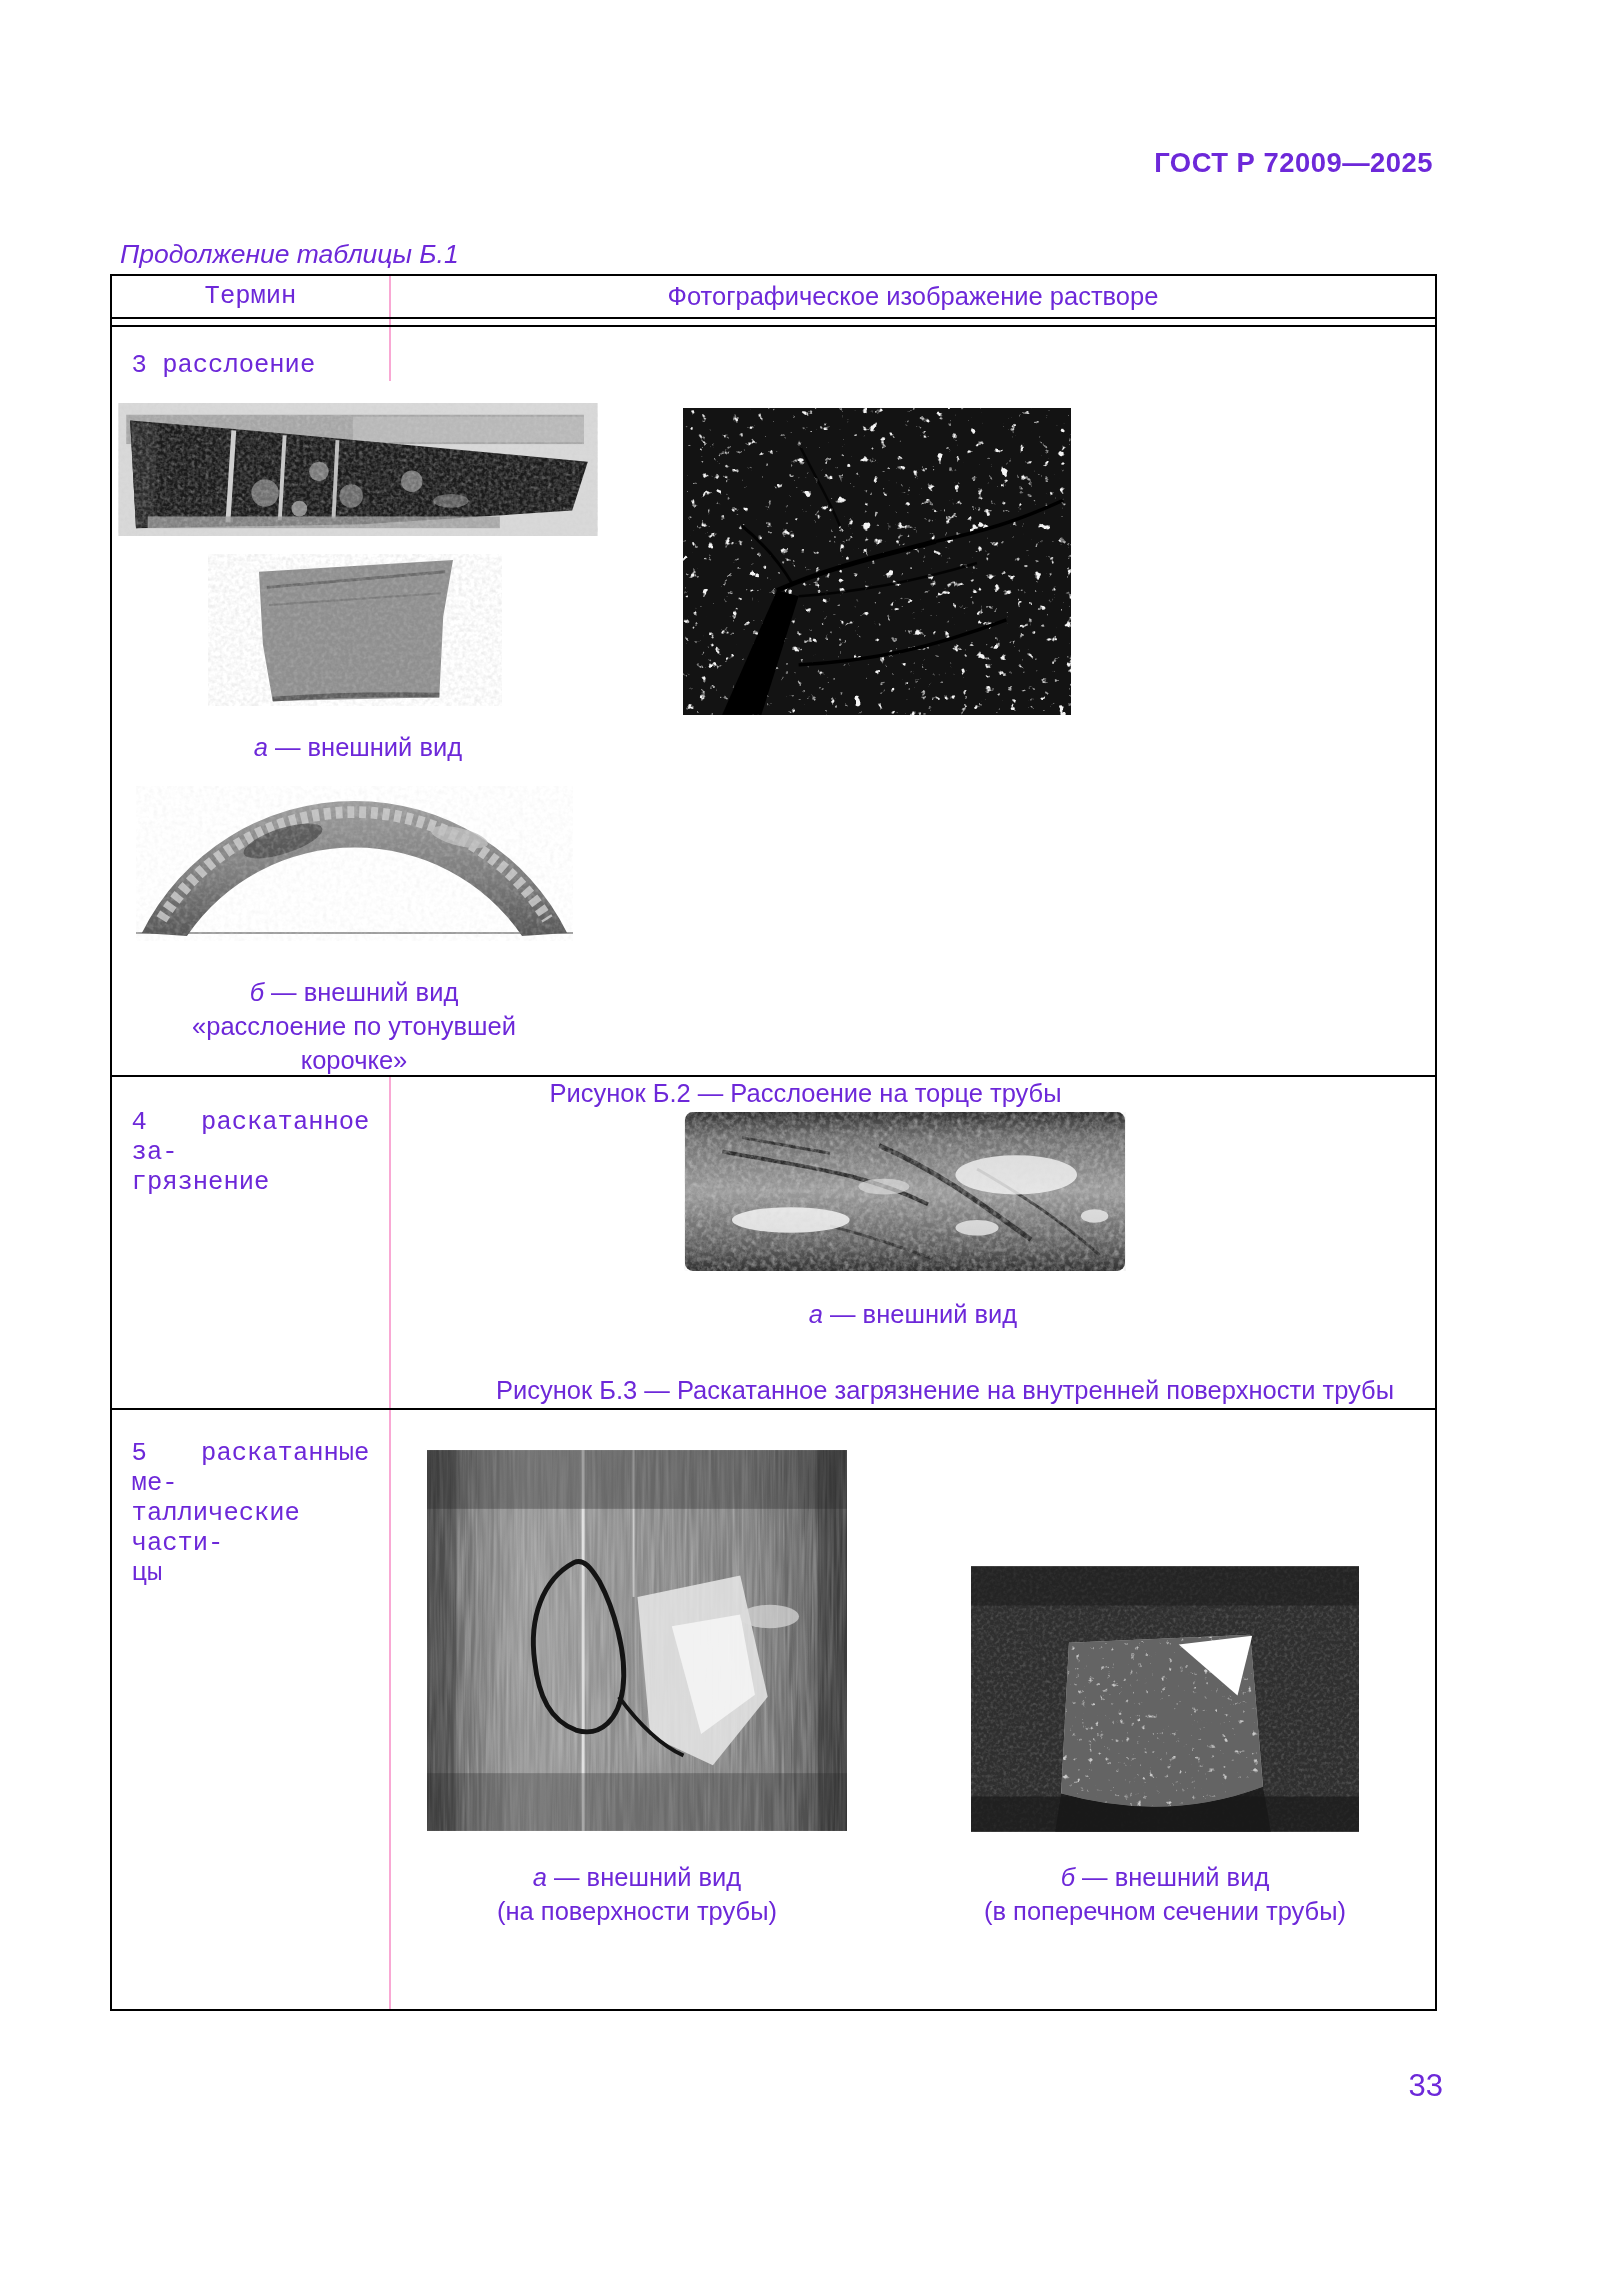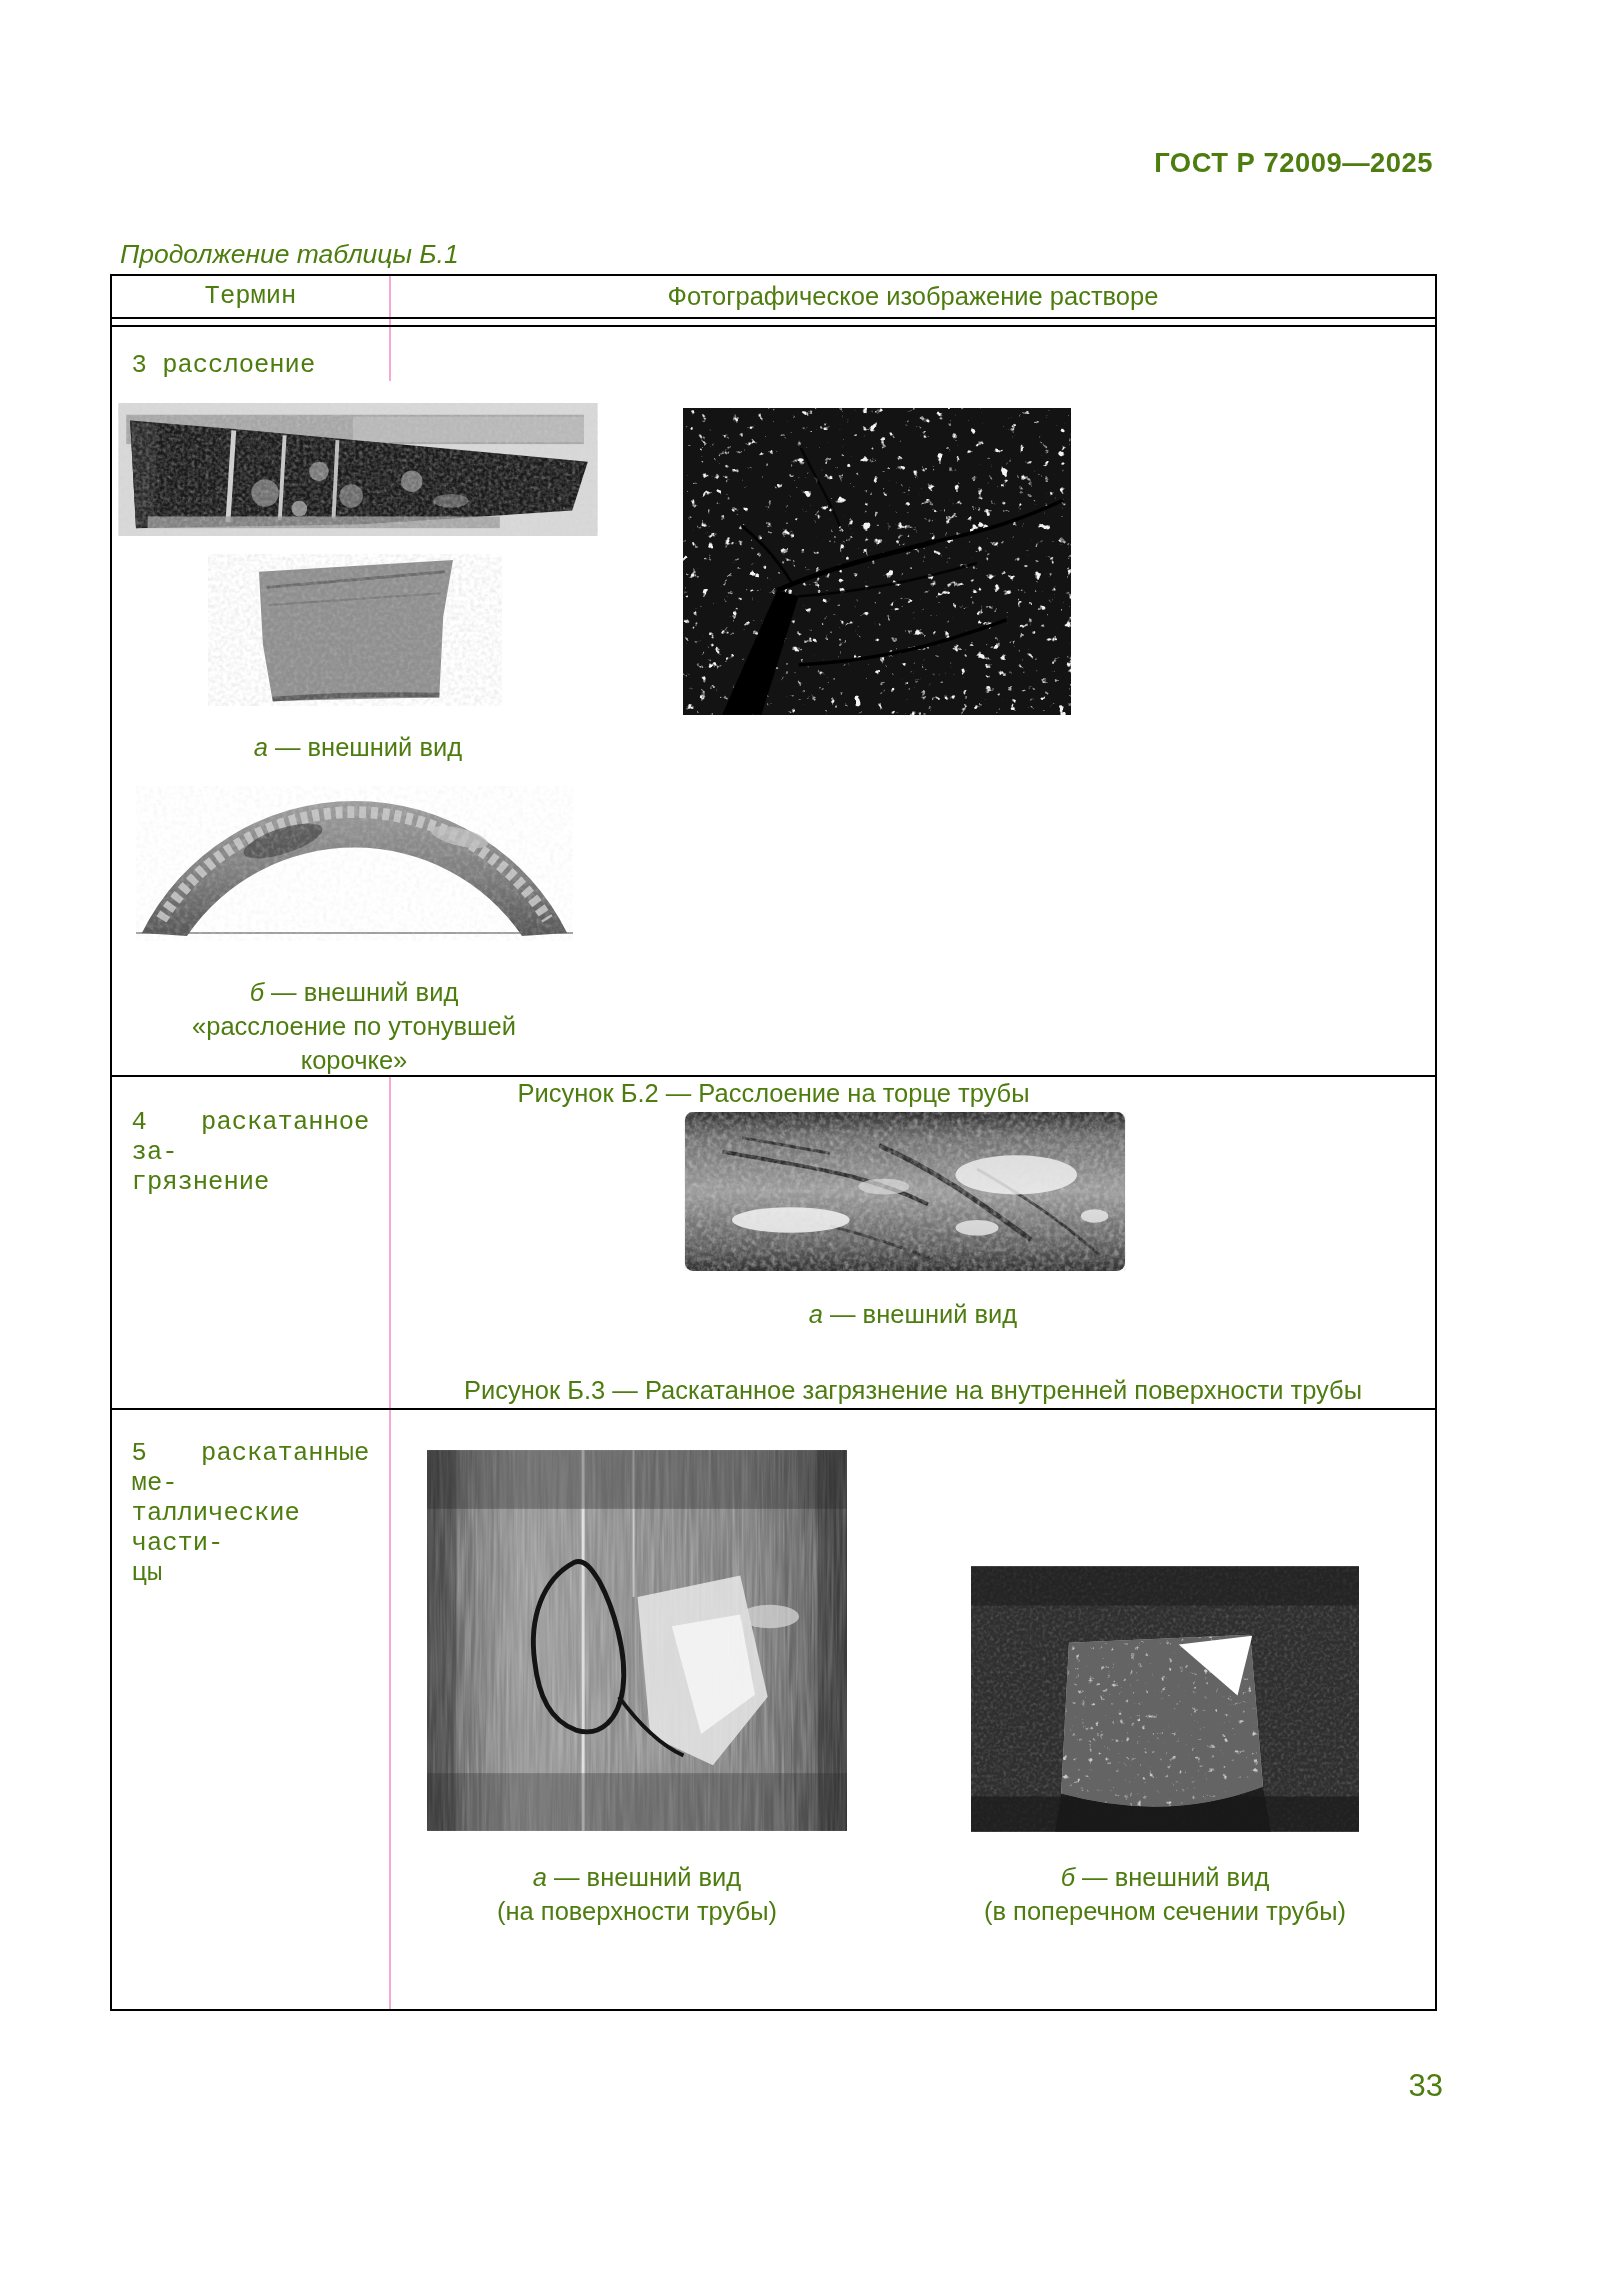--- a/index.html
+++ b/index.html
@@ -1,18 +1,18 @@
 <!DOCTYPE html>
 <html><head>
 <meta charset="utf-8">
 <style>
   html,body{margin:0;padding:0;background:#888;}
   .page{
     position:relative;width:1621px;height:2293px;background:#ffffff;
-    font-family:"Liberation Sans",sans-serif;color:#4d7c0f;overflow:hidden;margin:0 auto;
+    font-family:"Liberation Sans",sans-serif;color:#6d28d9;overflow:hidden;margin:0 auto;
   }
   .doc-code{position:absolute;top:147px;right:188px;font-size:27.4px;font-weight:bold;letter-spacing:0.5px;}
   .cont-note{position:absolute;top:239px;left:120px;font-size:26.5px;font-style:italic;}
   .page-num{position:absolute;top:2068px;right:178px;font-size:31px;}
 
   .gtable{position:absolute;left:110px;top:274px;width:1327px;border:2.9px solid #000;box-sizing:border-box;background:#fff;}
   .trow{display:flex;box-sizing:border-box;}
   .b-bot{border-bottom:2px solid #000;}
   .tcell-term{width:279px;border-right:2px solid #f9a8d4;box-sizing:border-box;font-size:25.5px;line-height:30px;font-family:Liberation Mono, monospace;}
   .tcell-photo{flex:1;position:relative;box-sizing:border-box;font-size:25.5px;}
@@ -24,21 +24,21 @@
   .row5{height:599px;}
   .term-pad3{padding:24.5px 19.6px 0 19.6px;}
   .term-pad4{padding:31px 19.6px 0 19.6px;}
   .term-pad5{padding:29px 19.6px 0 19.6px;}
   .term-line{display:block;}
   .term-line.just{text-align:justify;text-align-last:justify;}
 
   .ph{position:absolute;}
   .ph svg{display:block;}
   .cap{position:absolute;text-align:center;font-size:25.5px;line-height:34px;}
-  .figcap{position:absolute;left:0;width:100%;text-align:center;font-size:25.5px;}
+  .figcap{position:absolute;left:0;width:100%;text-align:center;font-size:25.5px;padding-left:32px;}
   .it{font-style:italic;}
   .sup{vertical-align:super;font-size:0.65em;line-height:0;}
 </style>
 </head>
 <body>
 
 <div class="page">
 
   <div class="doc-code">ГОСТ Р 72009—2025</div>
   <div class="cont-note">Продолжение таблицы Б.1</div>

